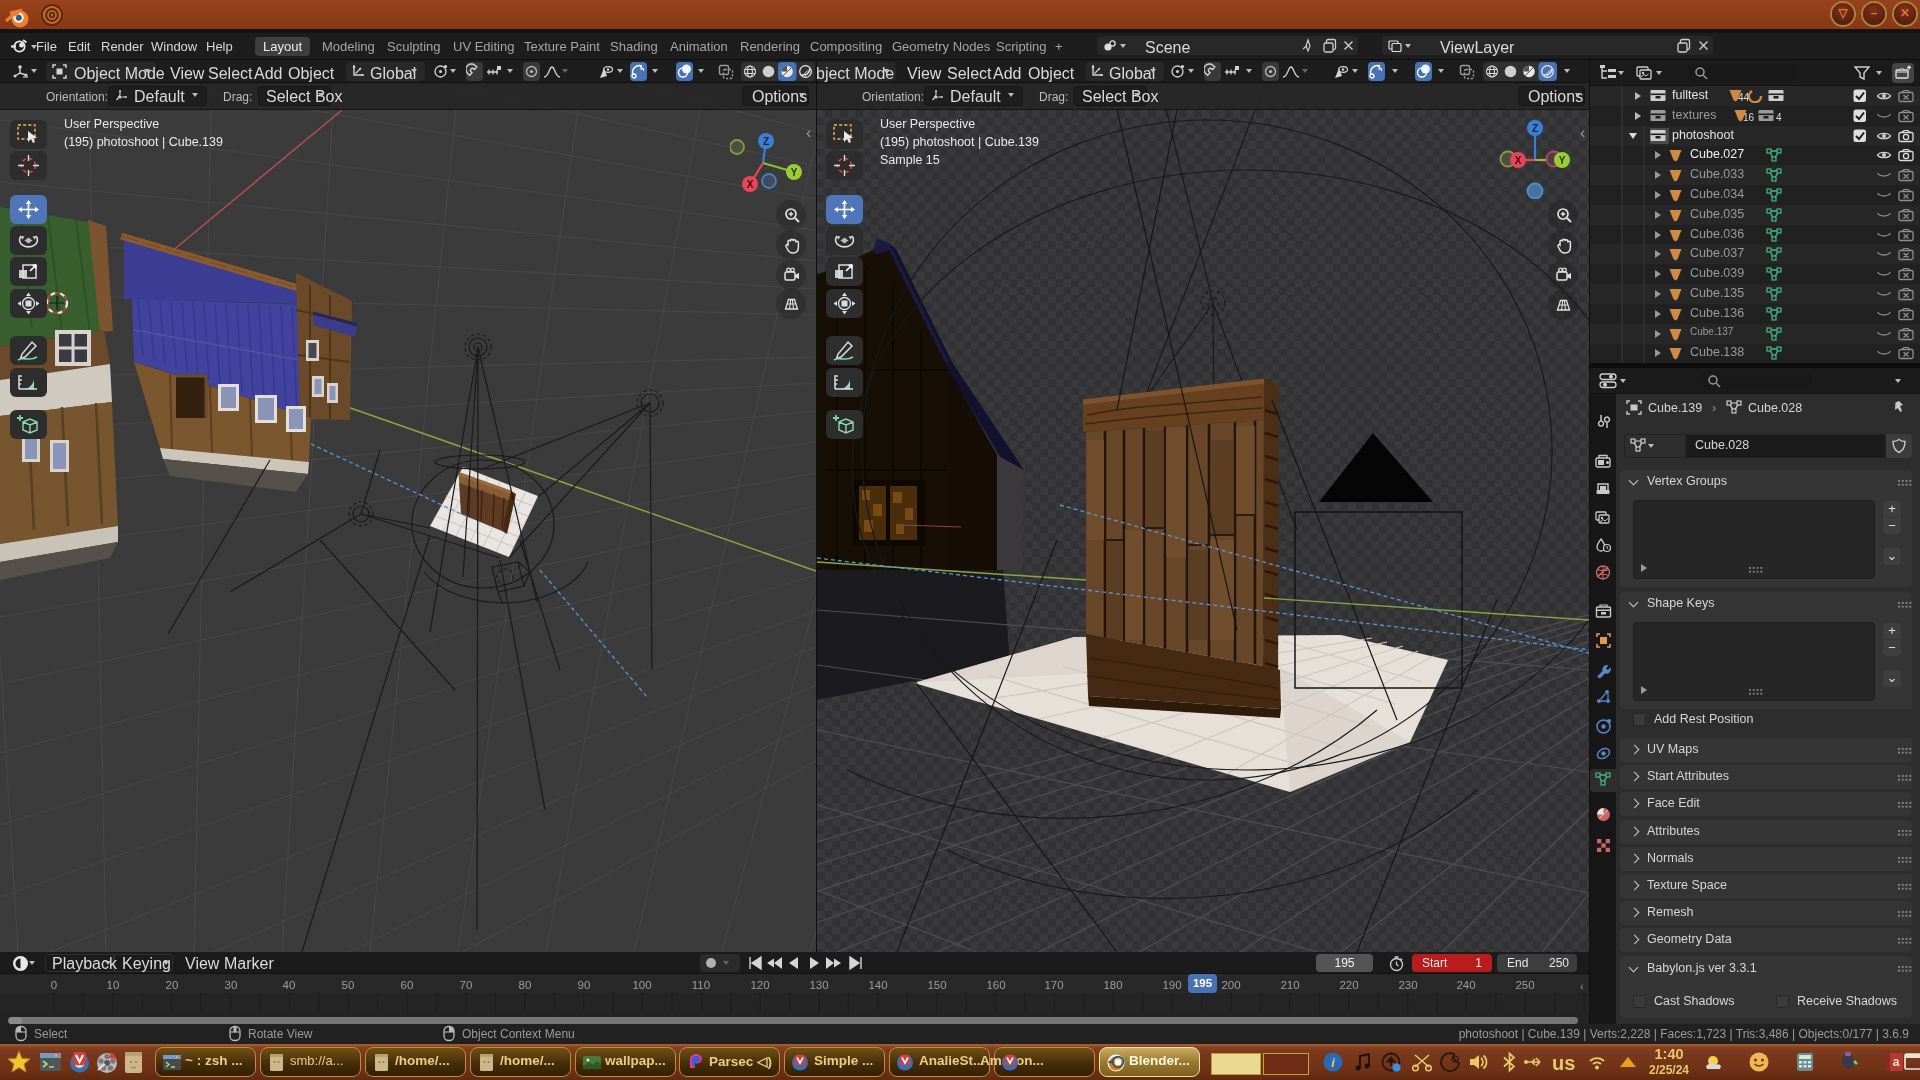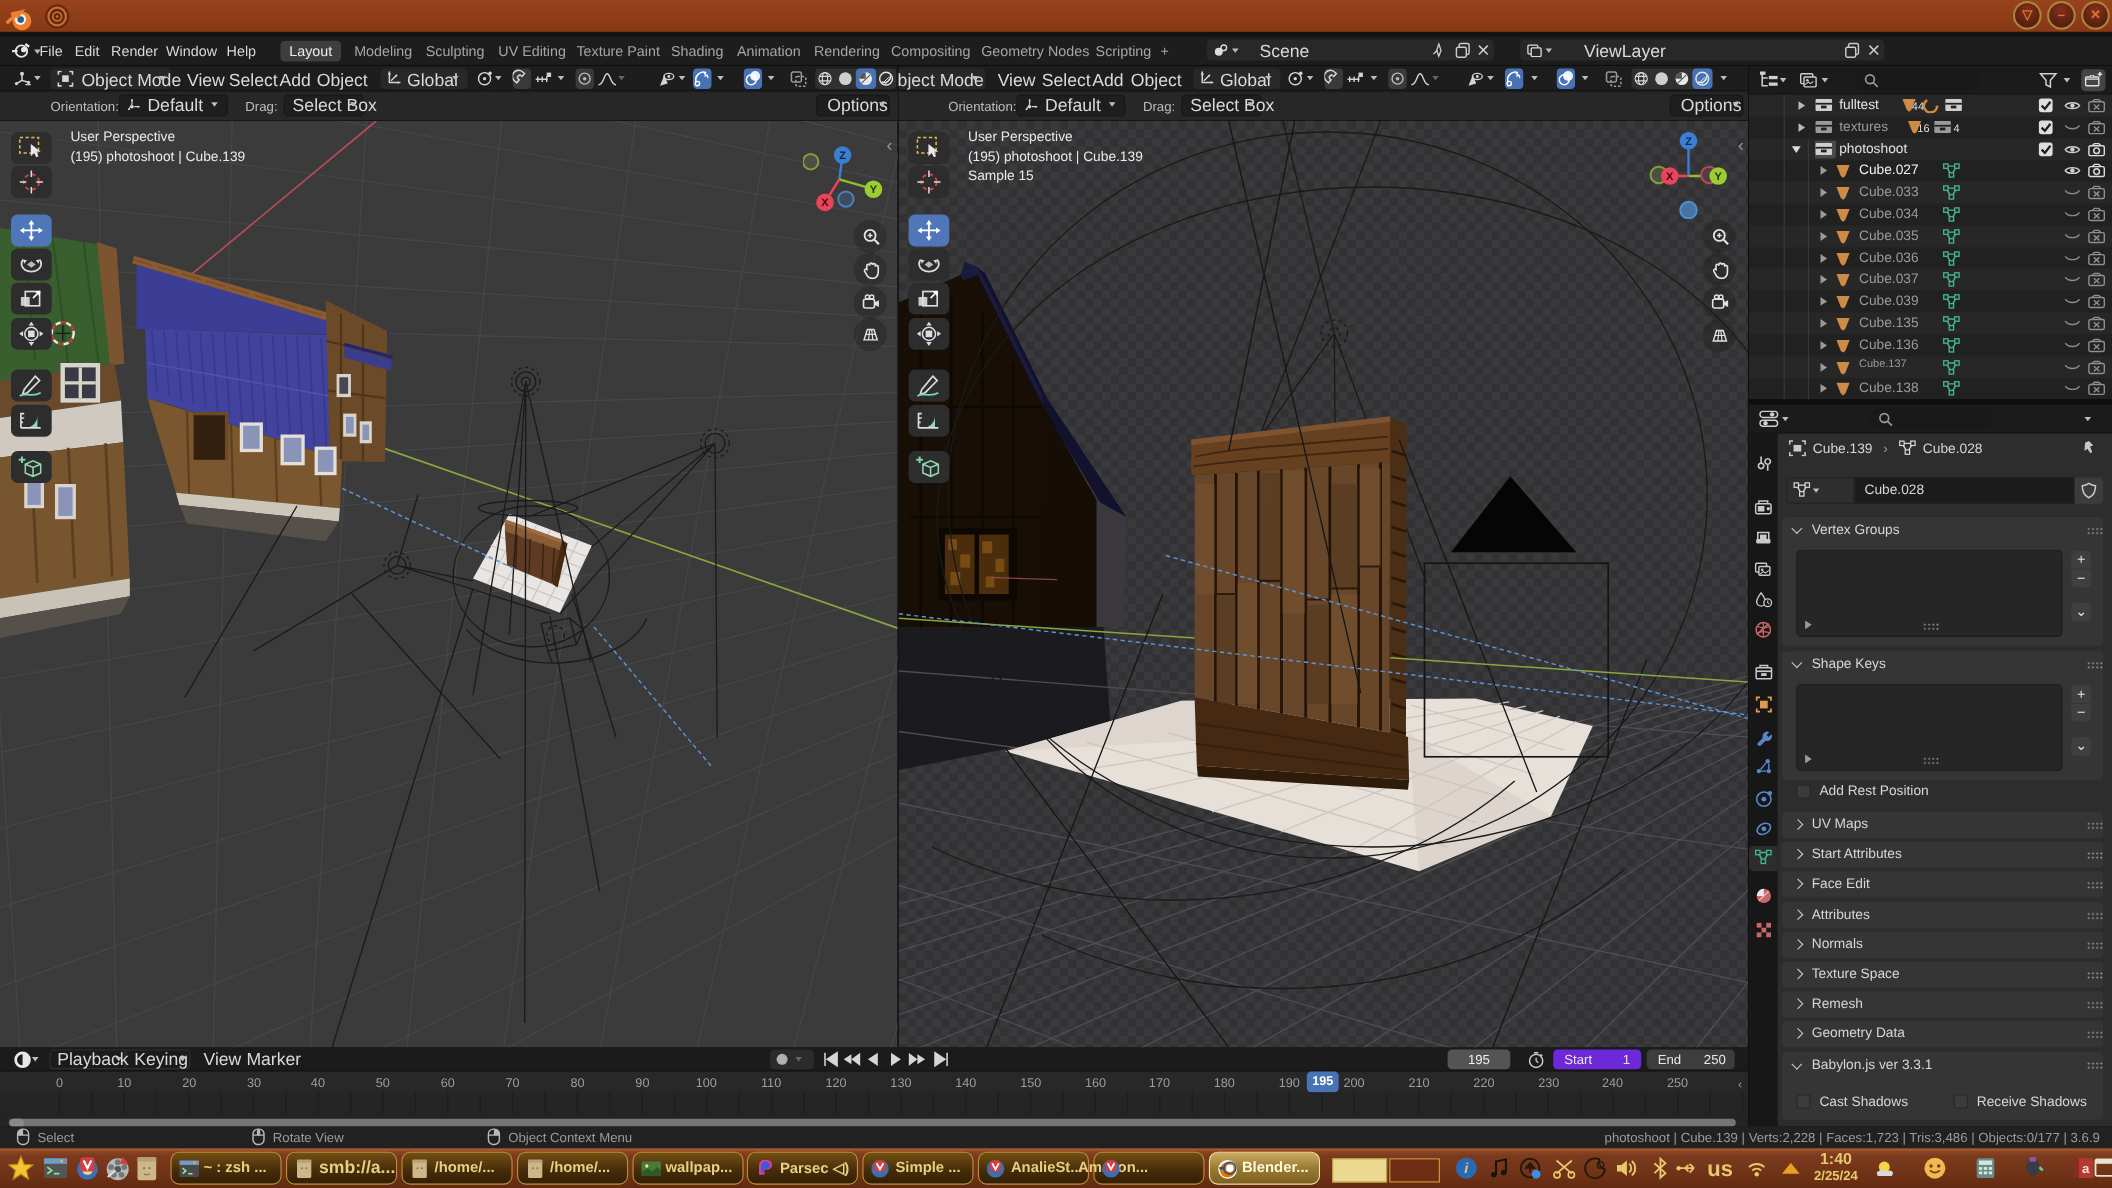--- a/index.html
+++ b/index.html
@@ -1451,21 +1451,21 @@
       </svg>
       <svg class="abs" style="left:847px;top:2px;z-index:4" width="17" height="18" viewBox="0 0 17 18">
         <path d="M14 3 V15 M3 3 L12 9 L3 15 Z" fill="#d6d6d6" stroke="#d6d6d6" stroke-width="1.4"></path>
       </svg>
       <div class="abs" style="left:1316px;top:2px;width:57px;height:18px;background:#545454;border-radius:4px;color:#f2f2f2;font-size:12px;text-align:center;line-height:18px">195</div>
       <svg class="abs" style="left:1388px;top:3px;z-index:4" width="17" height="17" viewBox="0 0 17 17">
         <circle cx="8.5" cy="9.5" r="6" fill="none" stroke="#cfcfcf" stroke-width="1.3"></circle>
         <path d="M8.5 6.5 V9.5 L10.5 11" stroke="#cfcfcf" stroke-width="1.2" fill="none"></path>
         <path d="M6.5 2 L10.5 2 M12.5 3.5 L14 5" stroke="#cfcfcf" stroke-width="1.3"></path>
       </svg>
-      <div class="abs" style="left:1412px;top:2px;width:80px;height:18px;background:#6d28d9;border-radius:4px;color:#e8e8e8;font-size:12px;line-height:18px"><span style="margin-left:10px">Start</span><span style="float:right;margin-right:10px">1</span></div>
+      <div class="abs" style="left:1412px;top:2px;width:80px;height:18px;background:#b91c1c;border-radius:4px;color:#e8e8e8;font-size:12px;line-height:18px"><span style="margin-left:10px">Start</span><span style="float:right;margin-right:10px">1</span></div>
       <div class="abs" style="left:1497px;top:2px;width:80px;height:18px;background:#3d3d3d;border-radius:4px;color:#e8e8e8;font-size:12px;line-height:18px"><span style="margin-left:10px">End</span><span style="float:right;margin-right:8px">250</span></div>
       <div class="tnum" style="left:54px">0</div>
       <div class="tnum" style="left:113px">10</div>
       <div class="tnum" style="left:172px">20</div>
       <div class="tnum" style="left:231px">30</div>
       <div class="tnum" style="left:289px">40</div>
       <div class="tnum" style="left:348px">50</div>
       <div class="tnum" style="left:407px">60</div>
       <div class="tnum" style="left:466px">70</div>
       <div class="tnum" style="left:525px">80</div>
@@ -1619,21 +1619,21 @@
         <path d="M3 8 L6 10.5 L3 13 M8 13 H12" stroke="#8fe88f" stroke-width="1.4" fill="none"></path>
       </svg>
       <div class="abs" style="left:185px;top:9px;font-size:13.5px;font-weight:bold;color:#e9cf83">~ : zsh ...</div>
       <div class="tbtn" style="left:260px;width:101px"></div>
       <svg class="abs" style="left:268px;top:10px;z-index:4" width="18" height="18" viewBox="0 0 18 18">
         <rect x="2" y="0" width="13" height="17" rx="1.5" fill="#cdb789"></rect>
         <rect x="2" y="0" width="13" height="3" fill="#b9a070"></rect>
         <circle cx="6.5" cy="8" r=".9" fill="#8a7450"></circle>
         <circle cx="10.5" cy="8" r=".9" fill="#8a7450"></circle>
       </svg>
-      <div class="abs" style="left:290px;top:9px;font-size:16px;font-weight:bold;color:#e9cf83">smb://a...</div>
+      <div class="abs" style="left:290px;top:9px;font-size:13px;font-weight:normal;color:#e9cf83">smb://a...</div>
       <div class="tbtn" style="left:365px;width:101px"></div>
       <svg class="abs" style="left:373px;top:10px;z-index:4" width="18" height="18" viewBox="0 0 18 18">
         <rect x="2" y="0" width="13" height="17" rx="1.5" fill="#cdb789"></rect>
         <rect x="2" y="0" width="13" height="3" fill="#b9a070"></rect>
         <circle cx="6.5" cy="8" r=".9" fill="#8a7450"></circle>
         <circle cx="10.5" cy="8" r=".9" fill="#8a7450"></circle>
       </svg>
       <div class="abs" style="left:395px;top:9px;font-size:13.5px;font-weight:bold;color:#e9cf83">/home/...</div>
       <div class="tbtn" style="left:470px;width:101px"></div>
       <svg class="abs" style="left:478px;top:10px;z-index:4" width="18" height="18" viewBox="0 0 18 18">

